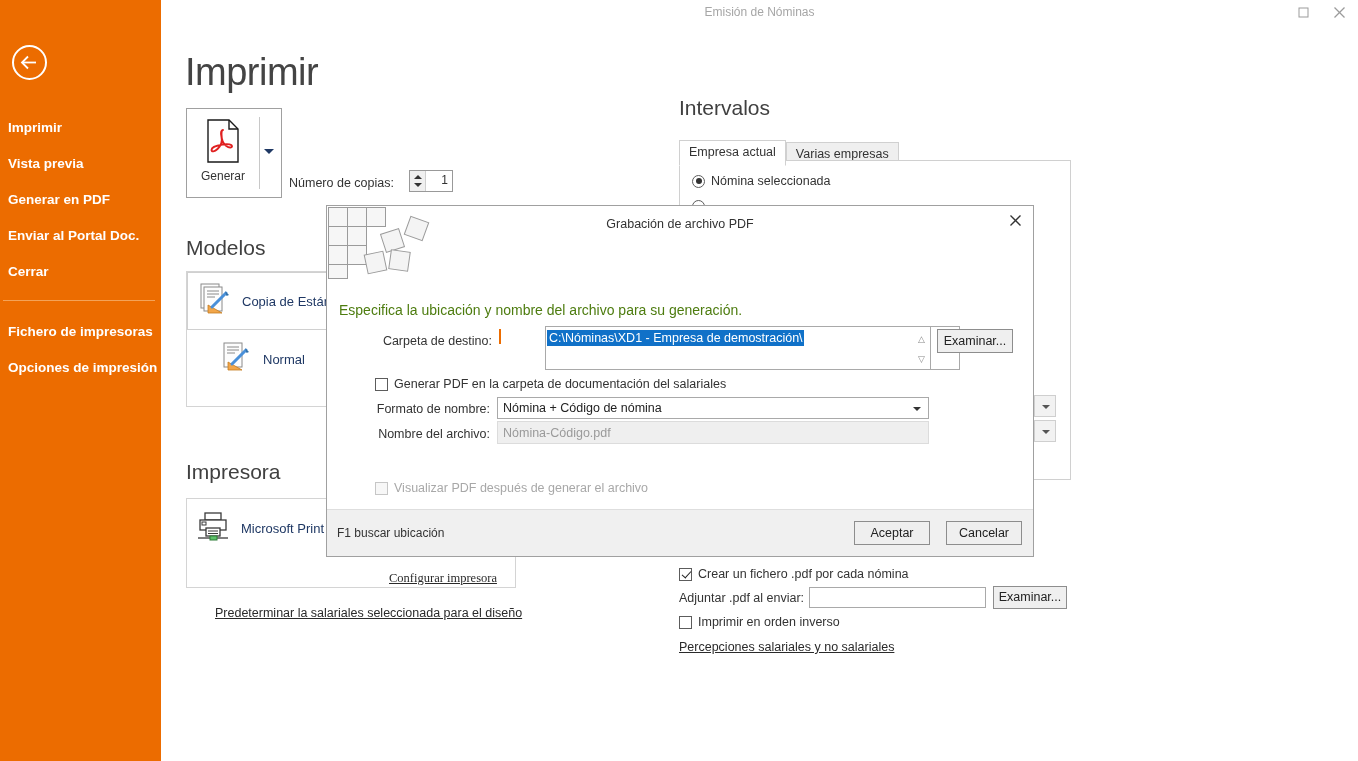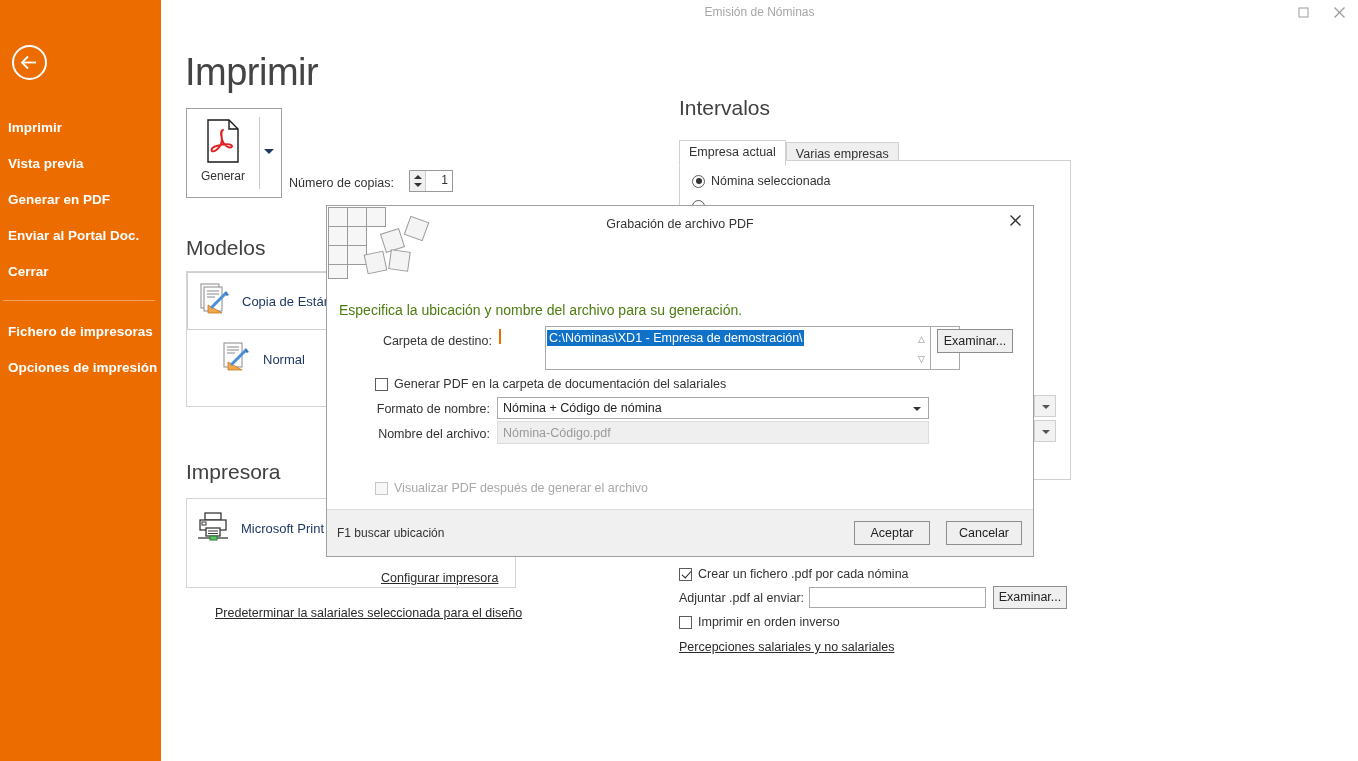--- a/index.html
+++ b/index.html
@@ -596,21 +596,21 @@
             <line x1="11" y1="20" x2="21" y2="20" stroke="#3a3a3a" stroke-width="1"></line>
             <line x1="11" y1="22.5" x2="21" y2="22.5" stroke="#3a3a3a" stroke-width="1"></line>
             <line x1="1" y1="27" x2="31" y2="27" stroke="#3a3a3a" stroke-width="1.3"></line>
             <rect x="13" y="25" width="7" height="4" fill="#5ec26a" stroke="#2e7d38" stroke-width="1"></rect>
           </svg>
         </div>
         <div class="rowtext">Microsoft Print to</div>
       </div>
     </div>
 
-    <div class="link" style="left:220px; top:543px;">Configurar impresora</div>
+    <div class="link" style="left:228px; top:543px;font-family:Liberation Serif, serif;">Configurar impresora</div>
     <div class="link" style="left:54px; top:578px;">Predeterminar la salariales seleccionada para el diseño</div>
 
     <div class="h2" style="left:518px; top:68px;">Intervalos</div>
 
     <div class="tabstrip">
       <div class="tab active">
         <span>Empresa actual</span>
       </div><div class="tab">
         <span>Varias empresas</span>
       </div>

